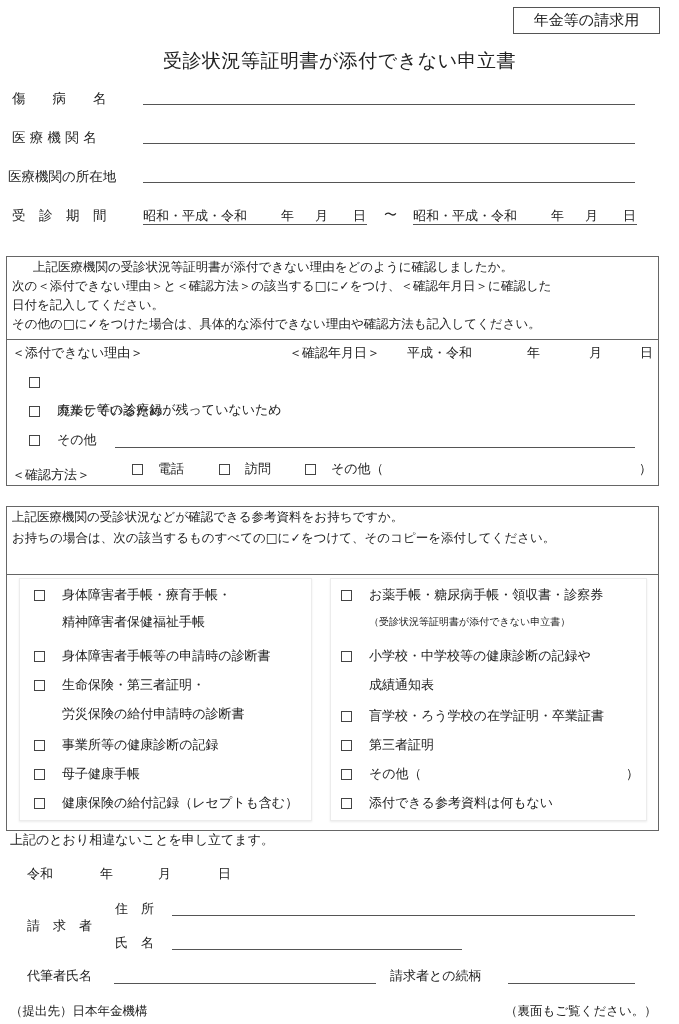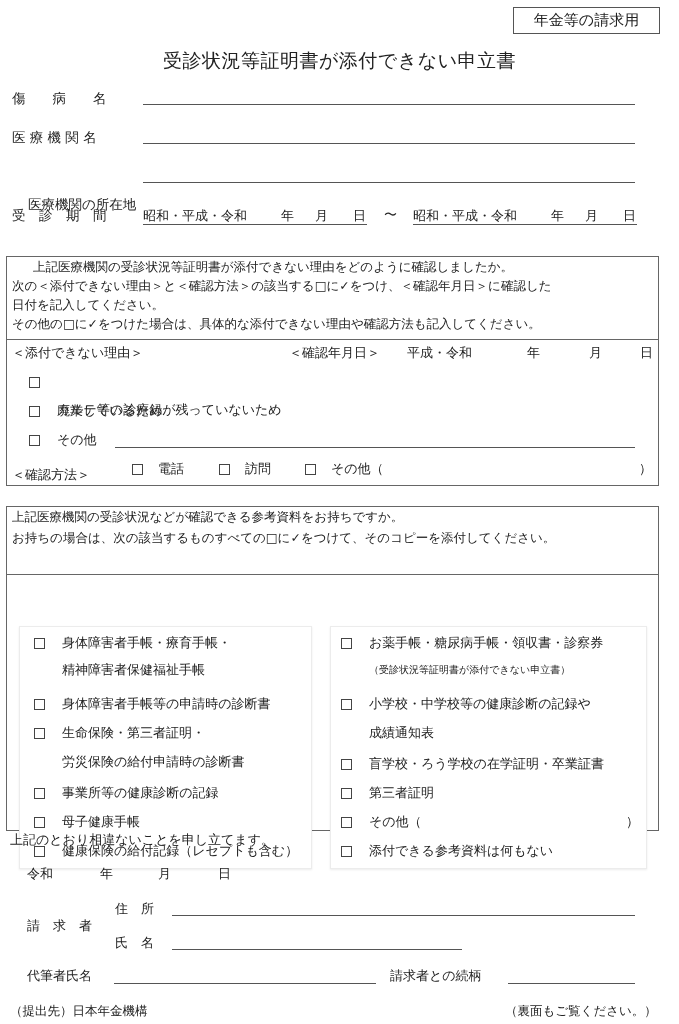--- a/index.html
+++ b/index.html
@@ -19,21 +19,21 @@
   .txt13 { font-size: 13px; }
   .txt12 { font-size: 12.5px; }
   .txt10 { font-size: 10px; }
 
   .box1 { left: 6px; top: 256px; width: 651px; height: 228px; border: 1px solid #666; }
   .box1 .divider { position: absolute; left: 0; right: 0; top: 82px; border-top: 1px solid #666; }
   .box2 { left: 6px; top: 506px; width: 651px; height: 323px; border: 1px solid #666; }
   .box2 .divider { position: absolute; left: 0; right: 0; top: 67px; border-top: 1px solid #666; }
   .panel {
     position: absolute; top: 74px; height: 241px; border: 1px solid #ececec;
-    box-shadow: 0 1px 2px rgba(0,0,0,0.08); background: #fff; margin-top: 48px;
+    box-shadow: 0 1px 2px rgba(0,0,0,0.08); background: #fff;
   }
   .panel.left { left: 12px; width: 291px; }
   .panel.right { left: 323px; width: 315px; }
   .cb {
     display: inline-block; width: 9px; height: 9px; border: 1px solid #444;
     vertical-align: middle; position: relative; top: -1px;
   }
   .row { position: absolute; font-size: 13px; }
   .row .cb { position: absolute; left: 0; top: 4px; }
   .row .t { position: absolute; left: 28px; white-space: nowrap; }
@@ -43,21 +43,21 @@
 
 <div class="abs stamp">年金等の請求用</div>
 <div class="abs title">受診状況等証明書が添付できない申立書</div>
 
 <div class="abs lbl" style="left:12px; top:90px; letter-spacing:0;">傷　　病　　名</div>
 <div class="line" style="left:143px; width:492px; top:104px;"></div>
 
 <div class="abs lbl" style="left:12px; top:129px;">医 療 機 関 名</div>
 <div class="line" style="left:143px; width:492px; top:143px;"></div>
 
-<div class="abs lbl" style="left:28px; top:168px;margin-top:28px;">医療機関の所在地</div>
+<div class="abs lbl" style="left:8px; top:168px;">医療機関の所在地</div>
 <div class="line" style="left:143px; width:492px; top:182px;"></div>
 
 <div class="abs lbl" style="left:12px; top:207px;">受　診　期　間</div>
 <div class="abs" style="left:143px; top:206px; width:224px; height:18px; border-bottom:1.3px solid #555; font-size:13px;">
   <span class="abs" style="left:0; top:1px;">昭和・平成・令和</span>
   <span class="abs" style="left:138px; top:1px;">年</span>
   <span class="abs" style="left:172px; top:1px;">月</span>
   <span class="abs" style="left:210px; top:1px;">日</span>
 </div>
 <div class="abs" style="left:384px; top:206px; font-size:13px;">〜</div>

